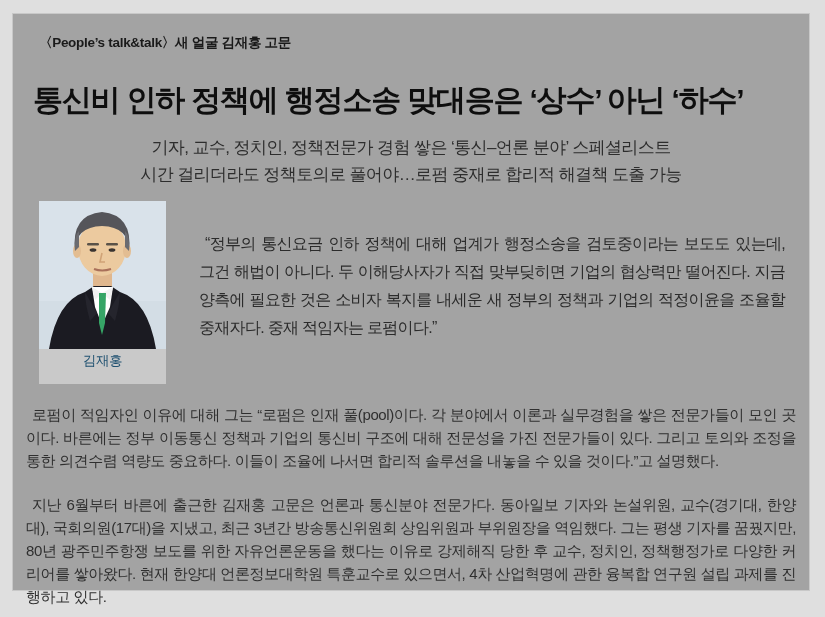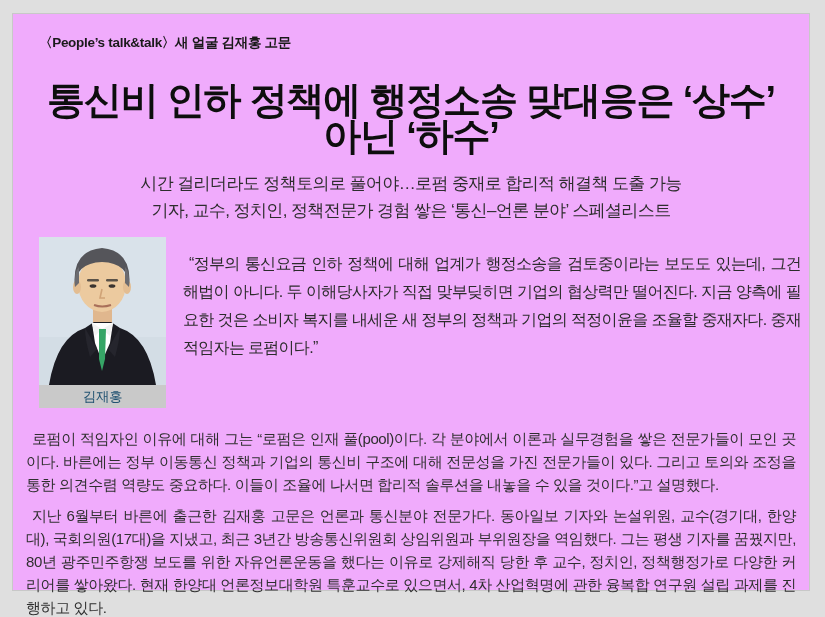--- a/index.html
+++ b/index.html
@@ -10,35 +10,34 @@
     background: #dfdfdf;
     font-family: "Liberation Sans", "DejaVu Sans", sans-serif;
     overflow: hidden;
   }
   .page {
     position: absolute;
     left: 12px;
     top: 13px;
     width: 798px;
     height: 578px;
-    background: #f0abfc;
+    background: #a3a3a3;
     border: 1px solid #c8c8c8;
     box-sizing: border-box;
   }
   .kicker {
     margin: 20px 26px 0 26px;
     font-size: 13.5px;
     font-weight: bold;
     color: #1a1a1a;
     letter-spacing: -0.3px;
   }
   .title {
     margin: 30px 20px 8px 20px;
-    text-align: center;
-    font-size: 38px;
+    font-size: 30px;
     font-weight: bold;
     color: #0e0e0e;
     letter-spacing: -1.2px;
     line-height: 36px;
   }
   .subtitle {
     margin-top: 16px;
     text-align: center;
     font-size: 17px;
     line-height: 27px;
@@ -55,21 +54,21 @@
   }
   .photo-frame {
     width: 127px;
     height: 148px;
     display: block;
     background: #d9e2ea;
     overflow: hidden;
   }
   .photo-caption {
     width: 127px;
-    height: 23px;
+    height: 35px;
     background: #c9c9c9;
     color: #215271;
     font-size: 13.5px;
     line-height: 23px;
     text-align: center;
     letter-spacing: -0.3px;
   }
   .lead-col {
     flex: 1;
     margin-left: 17px;
@@ -97,35 +96,35 @@
     line-height: 23px;
     color: #2f2f2f;
     letter-spacing: -0.4px;
     text-align: justify;
     text-indent: 6px;
   }
   .body-paragraph.first {
     margin-top: 19px;
   }
   .body-paragraph.second {
-    margin-top: 8px;
+    margin-top: 21px;
   }
 </style>
 </head>
 <body>
 
 <div class="page">
 
   <div class="kicker">〈People’s talk&amp;talk〉새 얼굴 김재홍 고문</div>
 
   <h1 class="title">통신비 인하 정책에 행정소송 맞대응은 ‘상수’ 아닌 ‘하수’</h1>
 
   <div class="subtitle">
+    <div>기자, 교수, 정치인, 정책전문가 경험 쌓은 ‘통신–언론 분야’ 스페셜리스트</div>
     <div>시간 걸리더라도 정책토의로 풀어야…로펌 중재로 합리적 해결책 도출 가능</div>
-    <div>기자, 교수, 정치인, 정책전문가 경험 쌓은 ‘통신–언론 분야’ 스페셜리스트</div>
   </div>
 
   <div class="lead-row">
 
     <figure class="figure" style="margin:0">
       <span class="photo-frame">
         <svg width="127" height="148" viewBox="0 0 127 148" xmlns="http://www.w3.org/2000/svg">
           <rect width="127" height="148" fill="#d9e2ea"></rect>
           <rect width="127" height="148" fill="#c9d4de" opacity="0.35" y="100"></rect>
 
@@ -159,21 +158,21 @@
           <polygon points="60,92 67,92 66,122 63,134 60,122" fill="#36a566"></polygon>
 
           <path d="M46,91 L58,112 L51,120 Q46,102 46,91 Z" fill="#25252d"></path>
           <path d="M81,91 L69,112 L76,120 Q81,102 81,91 Z" fill="#25252d"></path>
         </svg>
       </span>
       <figcaption class="photo-caption">김재홍</figcaption>
     </figure>
 
     <div class="lead-col">
-      <p class="lead-quote" style="margin:0">“정부의 통신요금 인하 정책에 대해 업계가 행정소송을 검토중이라는 보도도 있는데, 그건 해법이 아니다. 두 이해당사자가 직접 맞부딪히면 기업의 협상력만 떨어진다. 지금 양측에 필요한 것은 소비자 복지를 내세운 새 정부의 정책과 기업의 적정이윤을 조율할 중재자다. 중재 적임자는 로펌이다.”</p>
+      <p class="lead-quote" style="margin:16px">“정부의 통신요금 인하 정책에 대해 업계가 행정소송을 검토중이라는 보도도 있는데, 그건 해법이 아니다. 두 이해당사자가 직접 맞부딪히면 기업의 협상력만 떨어진다. 지금 양측에 필요한 것은 소비자 복지를 내세운 새 정부의 정책과 기업의 적정이윤을 조율할 중재자다. 중재 적임자는 로펌이다.”</p>
     </div>
 
   </div>
 
   <p class="body-paragraph first">로펌이 적임자인 이유에 대해 그는 “로펌은 인재 풀(pool)이다. 각 분야에서 이론과 실무경험을 쌓은 전문가들이 모인 곳이다. 바른에는 정부 이동통신 정책과 기업의 통신비 구조에 대해 전문성을 가진 전문가들이 있다. 그리고 토의와 조정을 통한 의견수렴 역량도 중요하다. 이들이 조율에 나서면 합리적 솔루션을 내놓을 수 있을 것이다.”고 설명했다.</p>
 
   <p class="body-paragraph second">지난 6월부터 바른에 출근한 김재홍 고문은 언론과 통신분야 전문가다. 동아일보 기자와 논설위원, 교수(경기대, 한양대), 국회의원(17대)을 지냈고, 최근 3년간 방송통신위원회 상임위원과 부위원장을 역임했다. 그는 평생 기자를 꿈꿨지만, 80년 광주민주항쟁 보도를 위한 자유언론운동을 했다는 이유로 강제해직 당한 후 교수, 정치인, 정책행정가로 다양한 커리어를 쌓아왔다. 현재 한양대 언론정보대학원 특훈교수로 있으면서, 4차 산업혁명에 관한 융복합 연구원 설립 과제를 진행하고 있다.</p>
 
 </div>
 

